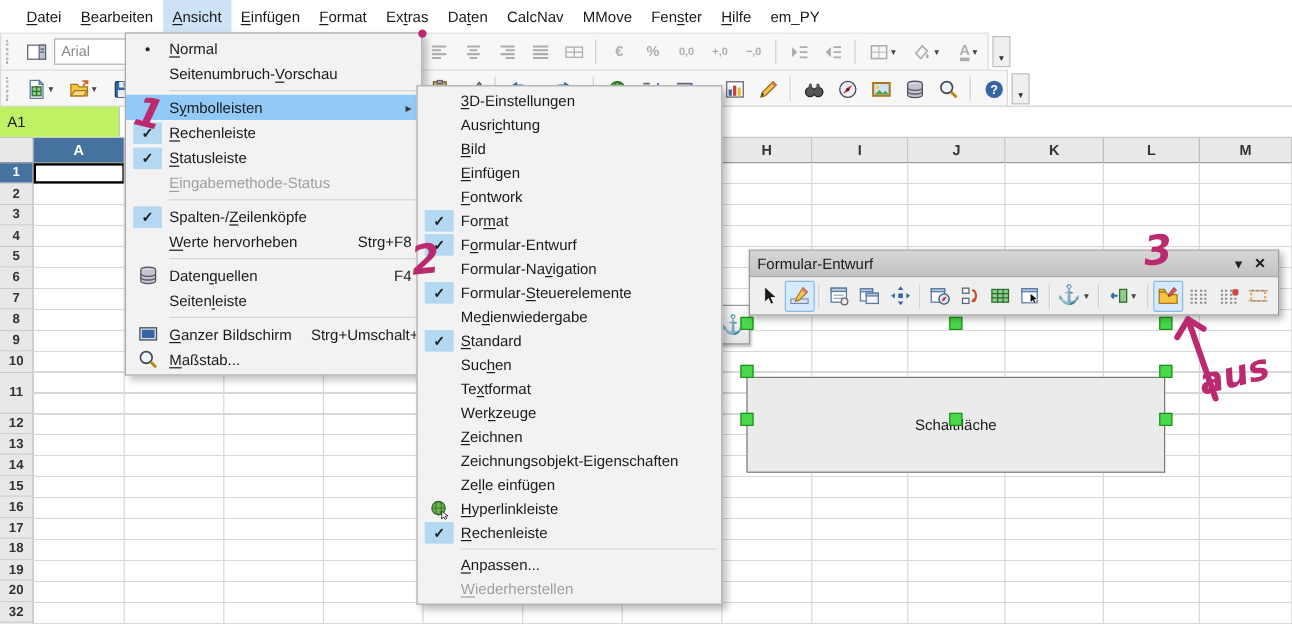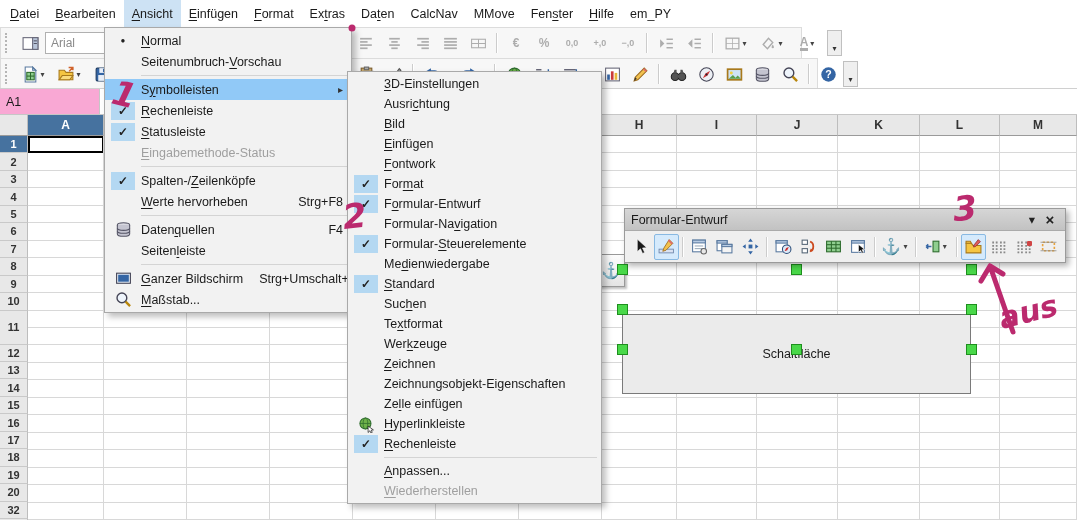--- a/index.html
+++ b/index.html
@@ -5,25 +5,25 @@
   html,body{margin:0;padding:0;}
   body{width:1077px;height:520px;overflow:hidden;position:relative;background:#fff;
        font-family:"Liberation Sans",sans-serif;color:#1a1a1a;}
   #app{position:absolute;inset:0;width:1077px;height:520px;}
 
   
   #menubar{position:absolute;left:0;top:0;width:1077px;height:27px;background:#fff;
            display:flex;align-items:stretch;font-size:12.5px;z-index:4;}
   .mbitem{display:flex;align-items:center;padding:0 8px;white-space:nowrap;cursor:default;}
   .mbitem.active{background:#cde2f4;}
-  .mbitem:first-child{margin-left:2px;align-items:center;}
+  .mbitem:first-child{margin-left:14px;align-items:center;}
 
   
   .tbar{position:absolute;background:#f7f7f7;border:1px solid #dcdcdc;display:flex;
-        align-items:center;z-index:1;}
+        align-items:center;z-index:1;padding-left:22px;}
   #fmtbar{left:0;top:27px;width:800px;height:30px;}
   #stdbar{left:0;top:58px;width:816px;height:30px;}
   .tseg{position:absolute;top:0;height:100%;display:flex;align-items:center;gap:2px;}
   .tbtn{width:24px;height:24px;display:flex;align-items:center;justify-content:center;
         border:1px solid transparent;border-radius:2px;position:relative;}
   .tbtn.active{background:#d5eafc;border:1px solid #89b9e2;}
   .tbtn svg{display:block;}
   .dd{font-size:8px;color:#444;margin-left:0px;width:8px;text-align:center;}
   .tsep{width:1px;height:20px;background:#cccccc;border-right:1px solid #ffffff;margin:0 3px;}
   .grip{width:5px;height:20px;border-left:2px dotted #b5b5b5;margin:0 3px 0 2px;}
@@ -31,21 +31,21 @@
            font-size:12px;color:#8a8a8a;display:flex;align-items:center;padding:0 5px;}
   .ovf{width:13px;height:22px;border:1px solid #c0c0c0;background:#efefef;display:flex;
        align-items:flex-end;justify-content:center;font-size:8px;color:#333;padding-bottom:2px;}
   .gg{color:#8a8a8a;font-size:12px;letter-spacing:-1px;position:relative;line-height:1;}
   .rd{position:absolute;width:5px;height:5px;background:#d04545;right:-1px;top:0;border-radius:1px;}
 
   
   #formulabar{position:absolute;left:0;top:88px;width:1077px;height:25px;background:#fff;
               border-top:1px solid #d0d0d0;border-bottom:1px solid #c6c6c6;display:flex;z-index:1;}
   #namebox{width:100px;height:100%;border-right:1px solid #c6c6c6;display:flex;align-items:center;
-           padding-left:6px;font-size:12.5px;background:#f9a8d4;box-sizing:border-box;}
+           padding-left:6px;font-size:12.5px;background:#bef264;box-sizing:border-box;}
 
   
   #sheet{position:absolute;left:0;top:115px;width:1077px;height:405px;background:#fff;z-index:0;}
   #colheads{position:absolute;left:0;top:0;height:21px;display:flex;width:1077px;}
   .corner{width:28px;height:21px;background:#e8e8e8;border-right:1px solid #bdbdbd;
           border-bottom:1px solid #9a9a9a;box-sizing:border-box;}
   .colh{height:21px;background:#e8e8e8;border-right:1px solid #bdbdbd;border-bottom:1px solid #9a9a9a;
         box-sizing:border-box;display:flex;align-items:center;justify-content:center;
         font-size:12px;font-weight:bold;color:#333;}
   .colh.sel{background:#46729f;color:#fff;}

